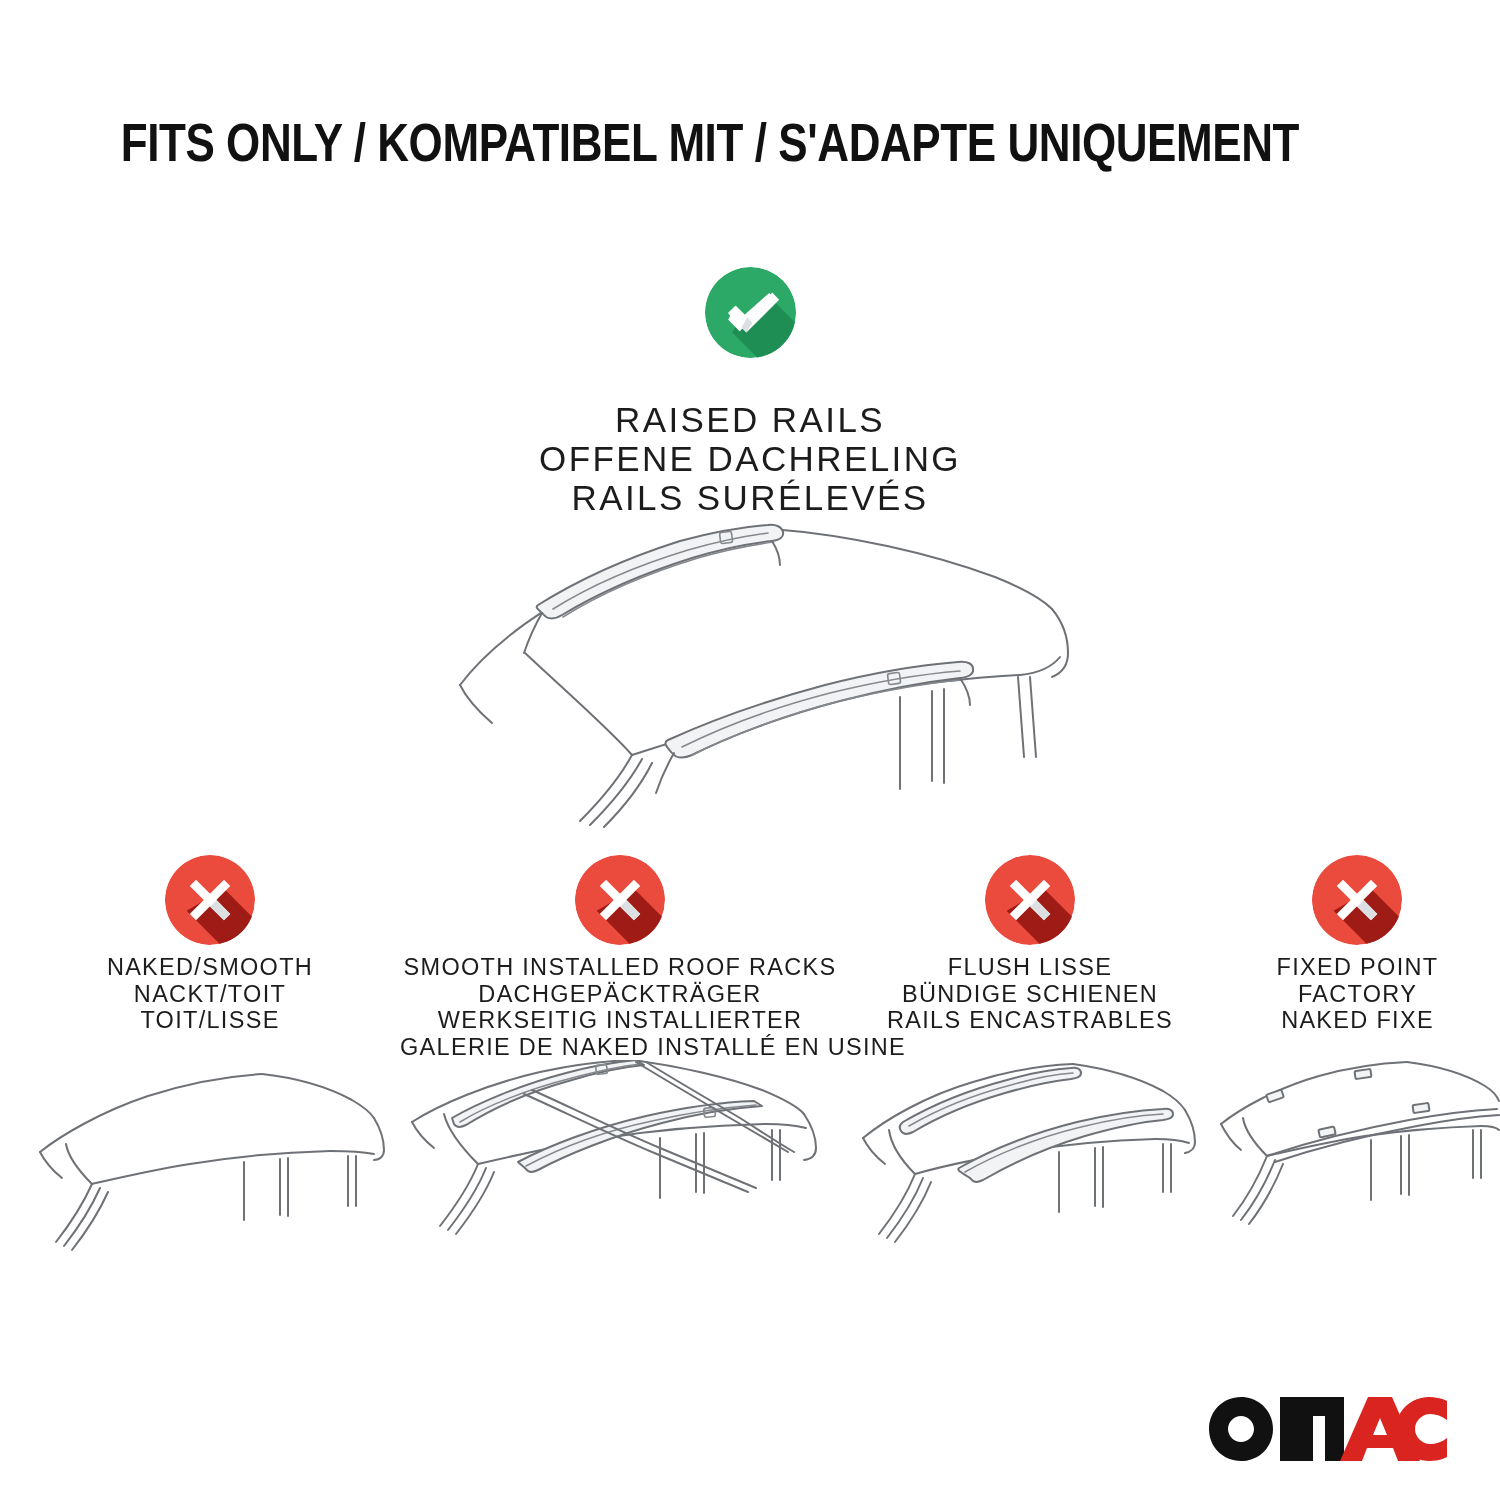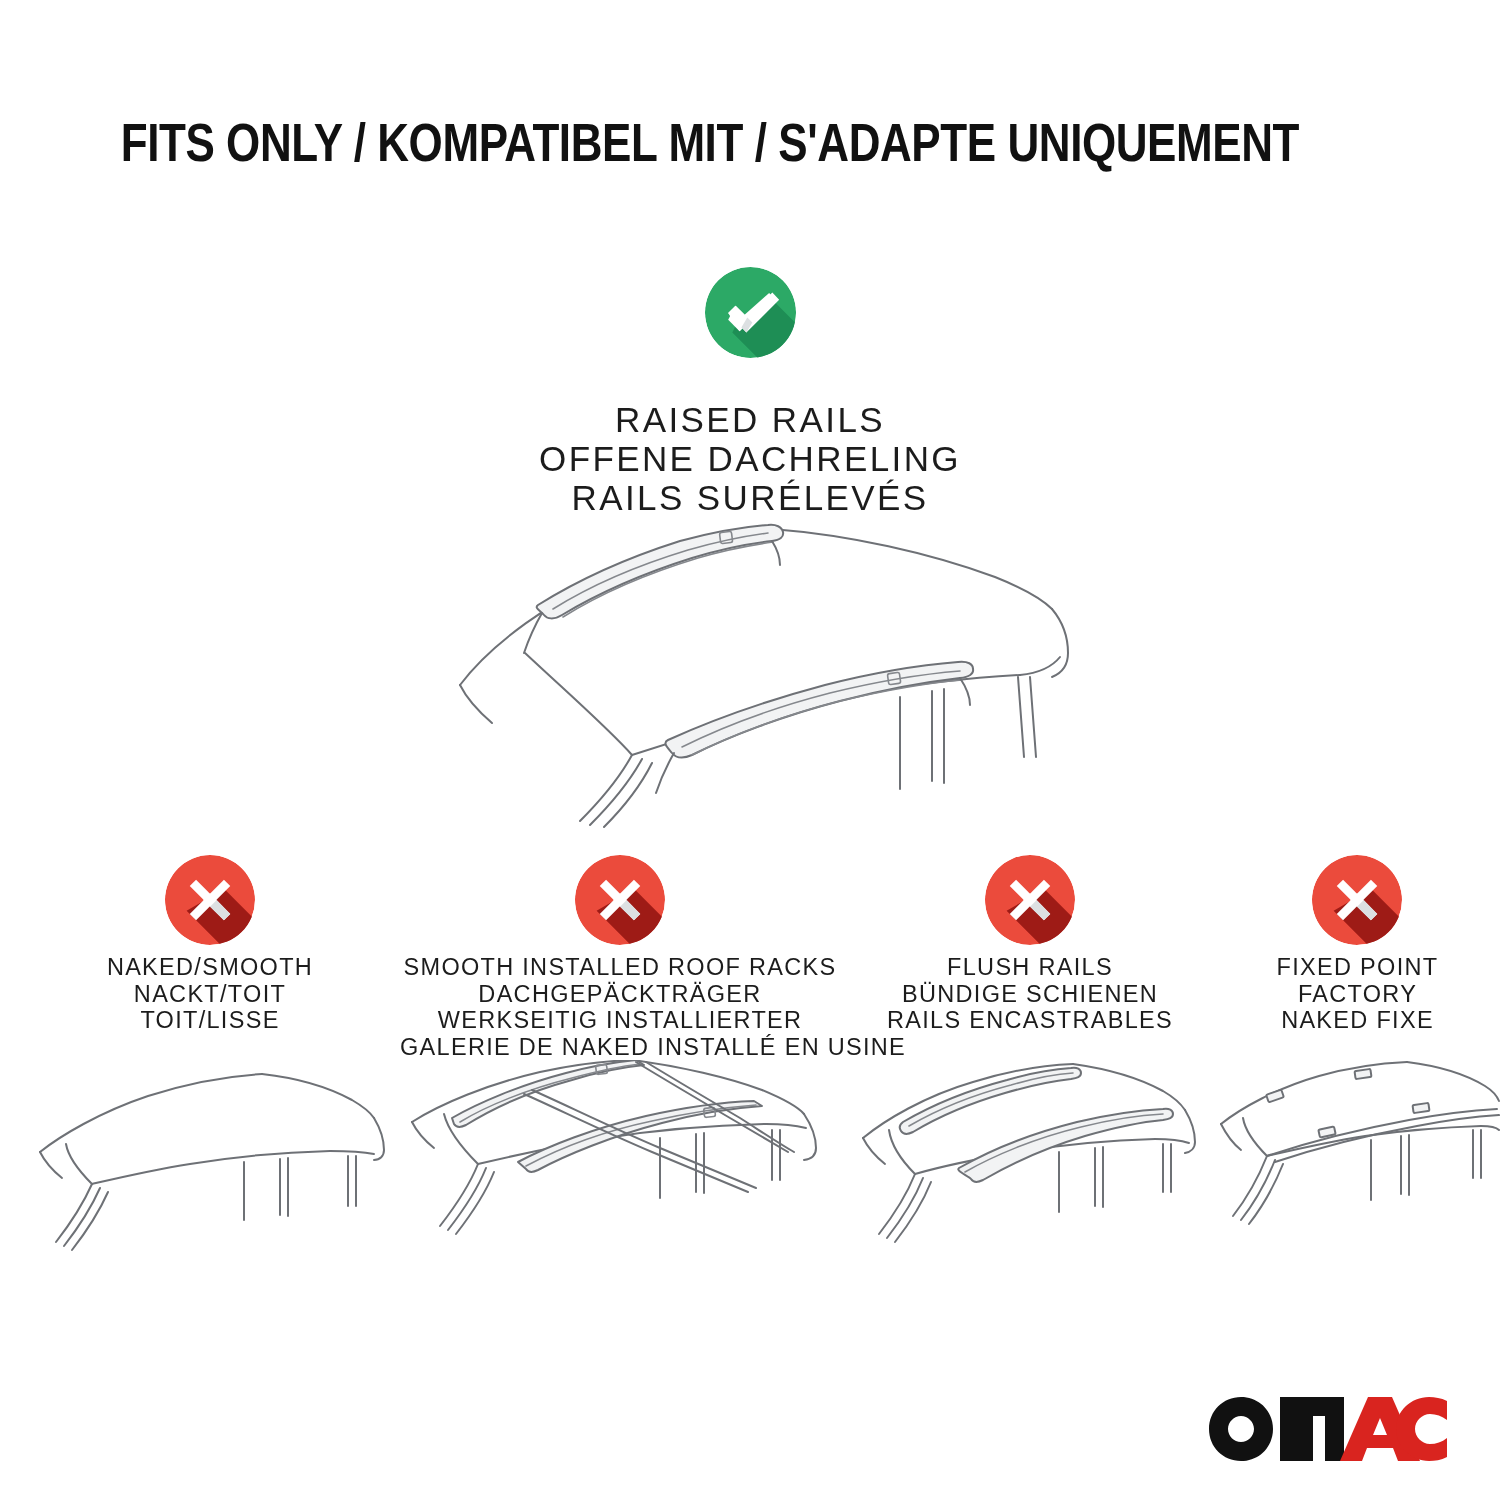--- a/index.html
+++ b/index.html
@@ -294,21 +294,21 @@
     <svg viewBox="0 0 100 100" xmlns="http://www.w3.org/2000/svg">
       <circle cx="50" cy="50" r="50" fill="#EB4B3C"></circle>
       <path d="M48 48 L62 34 L100 72 L100 100 L62 100 L24 62 Z" fill="#9E1B16"></path>
       <path d="M34.5 27.5 L27.5 34.5 L65.5 72.5 L72.5 65.5 Z" fill="#FFFFFF"></path>
       <path d="M65.5 27.5 L72.5 34.5 L34.5 72.5 L27.5 65.5 Z" fill="#FFFFFF"></path>
       <path d="M50 42.5 L57.5 50 L50 57.5 L42.5 50 Z" fill="#FFFFFF"></path>
       <path d="M50 57.5 L65.5 72.5 L72.5 65.5 L57.5 50 Z" fill="#DCE0E2"></path>
     </svg>
   </div>
   <div class="caption">
-    <div class="line">FLUSH RAILS</div>
+    <div class="line">FLUSH LISSE</div>
     <div class="line">BÜNDIGE SCHIENEN</div>
     <div class="line">RAILS ENCASTRABLES</div>
   </div>
   <div class="drawing">
     <svg viewBox="0 0 350 215" xmlns="http://www.w3.org/2000/svg">
       <path class="sketch" d="M8 78 C30 60 70 36 118 22 C154 11 190 5 218 4"></path>
       <path class="sketch" d="M218 4 C254 9 286 19 308 31 C320 38 326 44 330 50"></path>
       <path class="sketch" d="M34 70 C36 84 46 100 60 114"></path>
       <path class="sketch" d="M60 114 C88 106 126 98 170 91 C218 83 266 80 300 79"></path>
       <path class="sketch" d="M330 50 C336 60 340 72 340 82 C340 88 336 92 330 93"></path>

